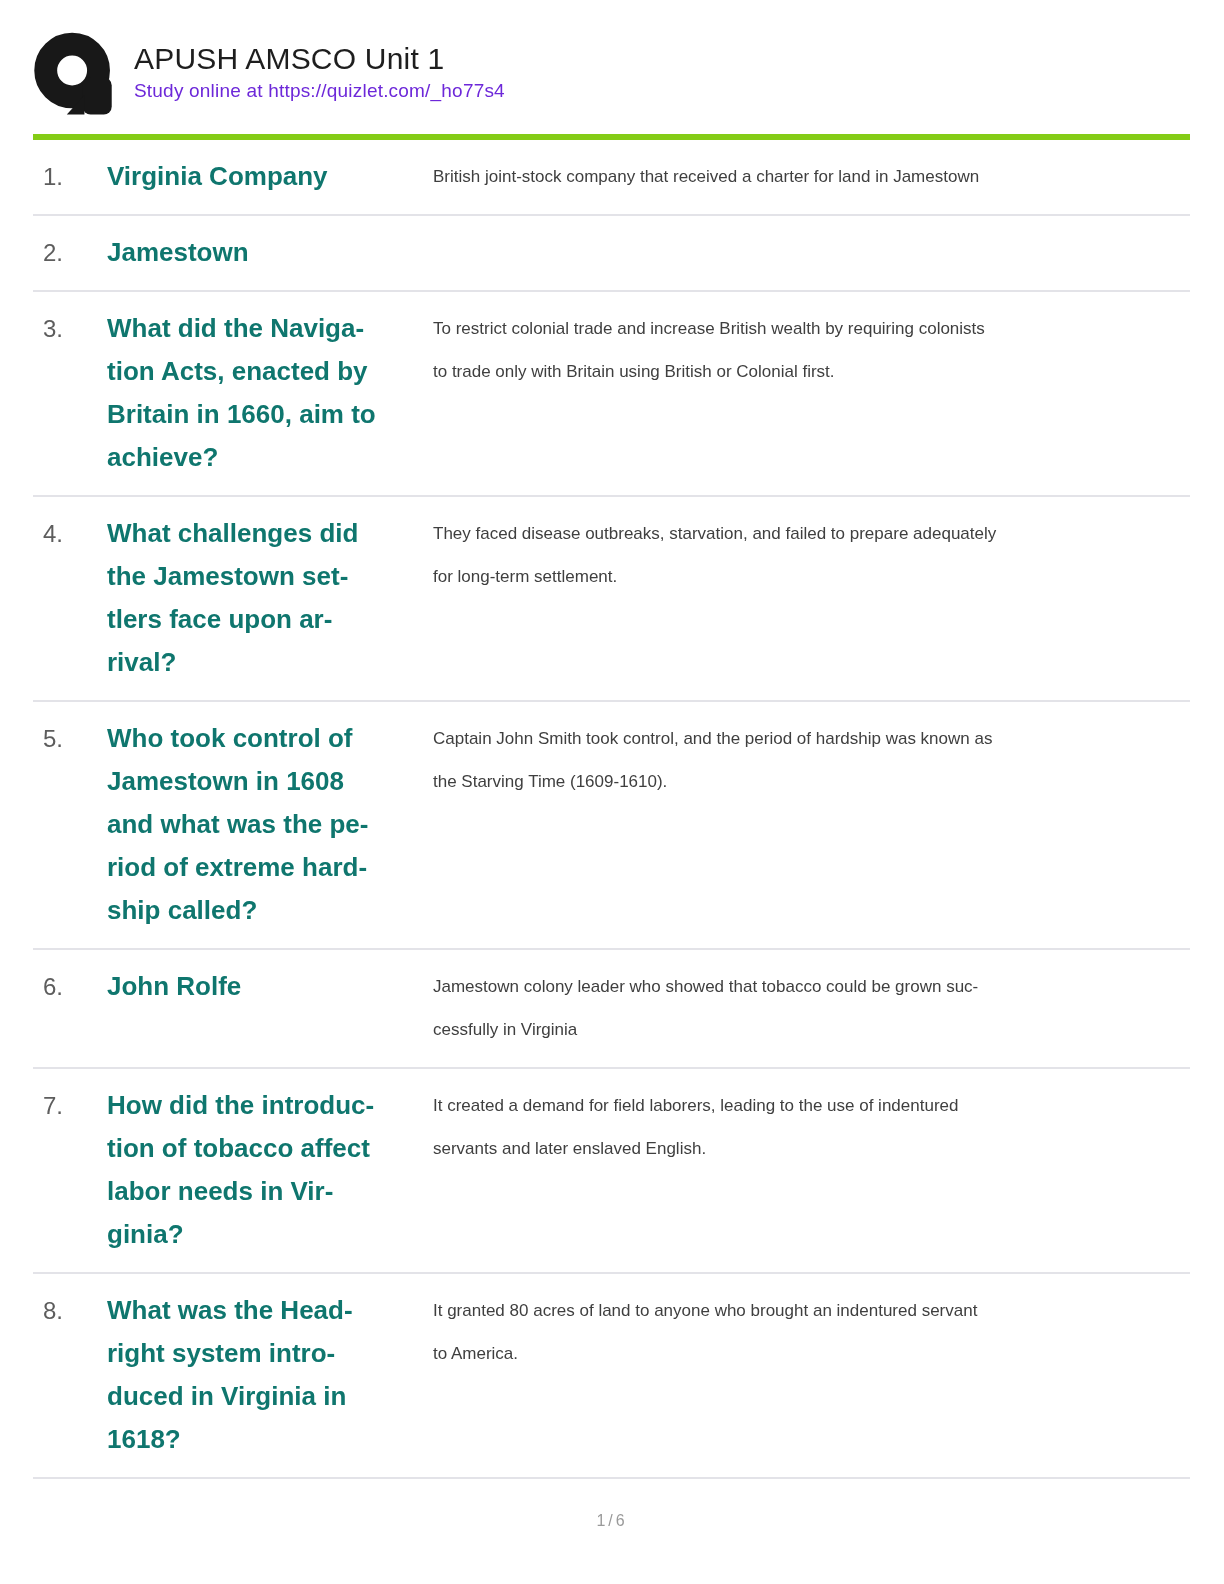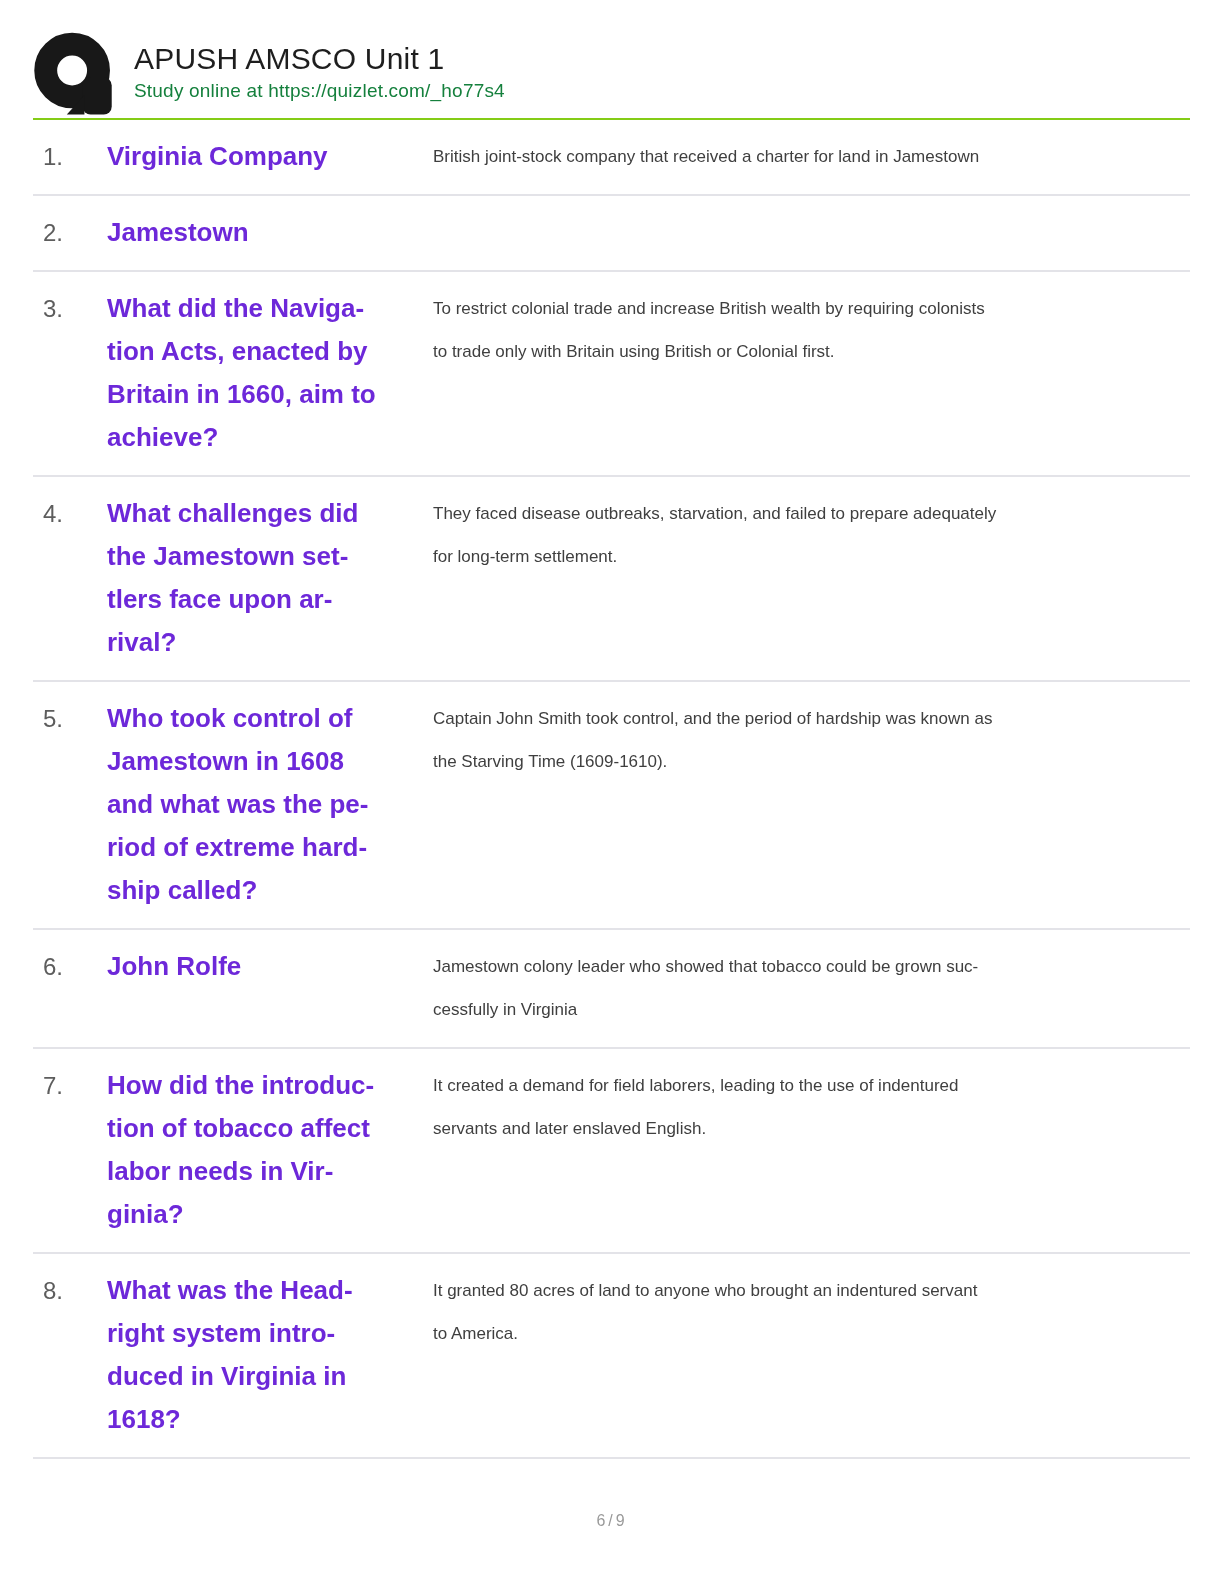--- a/index.html
+++ b/index.html
@@ -14,41 +14,41 @@
     height: 1584px;
     background: #ffffff;
     overflow: hidden;
   }
   
   .header {
     margin: 30px 34px 0 33px;
     display: flex;
     align-items: flex-start;
     gap: 21px;
-    border-bottom: 2px solid #84cc16;
-    padding-bottom: 0px;
+    border-bottom: 6px solid #84cc16;
+    padding-bottom: 16px;
   }
   .logo {
     width: 80px;
     height: 88px;
     flex: 0 0 auto;
   }
   .logo svg { display: block; width: 100%; height: 100%; }
   .header-text { padding-top: 12px; }
   .title {
     margin: 0 0 4px 0;
     font-size: 30px;
     font-weight: 500;
     color: #1e1e1e;
     letter-spacing: 0.2px;
   }
   .subtitle {
     font-size: 19px;
     font-weight: 400;
-    color: #15803d;
+    color: #6d28d9;
     letter-spacing: 0.2px;
   }
   
   .card-list { margin: 0 34px 0 33px; }
   .row {
     display: flex;
     align-items: flex-start;
     border-bottom: 2px solid #e3e3e8;
     padding: 15px 0 16px 0;
   }
@@ -60,21 +60,21 @@
     line-height: 43px;
     color: #5d5d5d;
     flex: 0 0 auto;
   }
   .term {
     box-sizing: border-box;
     width: 326px;
     font-size: 26px;
     font-weight: bold;
     line-height: 43px;
-    color: #6d28d9;
+    color: #0f766e;
     white-space: pre-line;
     flex: 0 0 auto;
   }
   .def {
     flex: 1 1 auto;
     font-size: 17px;
     line-height: 43px;
     color: #3f3f3f;
     white-space: pre-line;
   }
@@ -174,16 +174,16 @@
     <div class="term">What was the Head-
 right system intro-
 duced in Virginia in
 1618?</div>
     <div class="def">It granted 80 acres of land to anyone who brought an indentured servant
 to America.</div>
   </div>
 </div>
 
   <div class="footer">
-    <span>6/9</span>
+    <span>1/6</span>
   </div>
 
 </div>
 
 </body></html>

